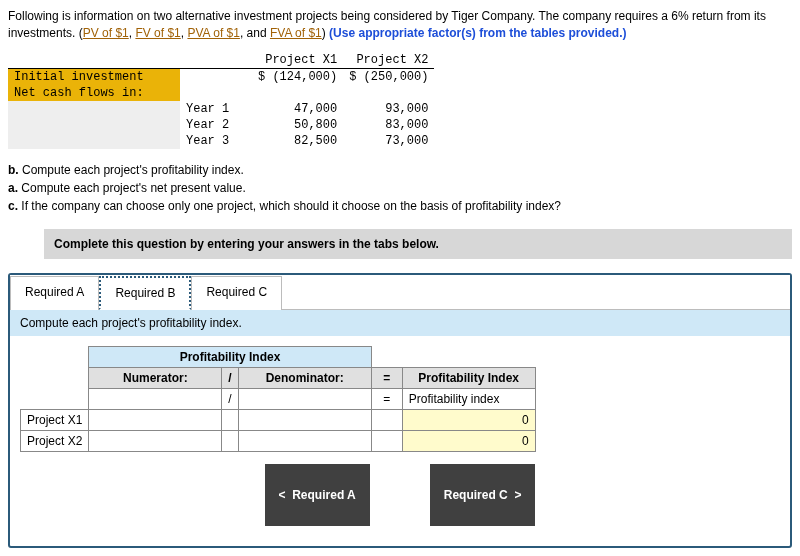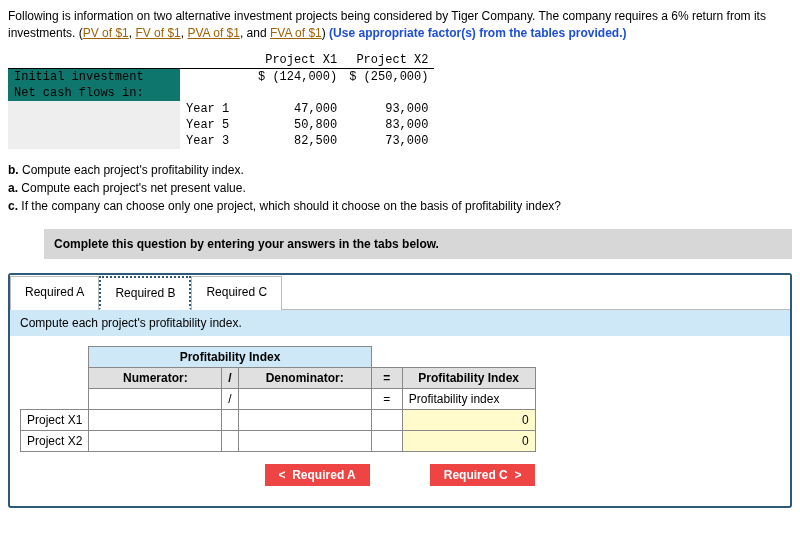--- a/index.html
+++ b/index.html
@@ -19,21 +19,21 @@
   .red-bold { color: #1d4ed8; font-weight: bold; }
 
   .data-table {
     border-collapse: collapse;
     font-family: "Courier New", monospace;
     font-size: 12px;
     margin-bottom: 12px;
   }
   .data-table td { padding: 1px 6px; }
   .data-table .hdr td { border-bottom: 1px solid #000; }
-  .row-shade td:first-child { background: #0f766e; }
+  .row-shade td:first-child { background: #eab308; }
   .num { text-align: right; }
 
   .questions { margin-bottom: 14px; line-height: 1.5; }
   .questions b { font-weight: bold; }
 
   .complete-bar {
     background: #d7d7d7;
     padding: 8px 10px;
     font-weight: bold;
     margin-bottom: 14px;
@@ -91,23 +91,23 @@
   .pi-table .eqcol { width: 18px; }
   .pi-table .widecol { min-width: 120px; }
 
   .nav-buttons {
     display: flex;
     justify-content: center;
     gap: 60px;
     padding: 12px 0 10px 0;
   }
   .nav-btn {
-    background: #ef4444;
+    background: #404040;
     color: #fff;
-    padding: 4px 14px;
+    padding: 24px 14px;
     font-size: 12px;
     border: none;
     cursor: pointer;
     font-weight: bold;
   }
   .nav-btn .chev { font-weight: bold; }
 </style>
 </head>
 <body>
 
@@ -136,21 +136,21 @@
         <td></td>
   </tr>
   <tr>
     <td style="background:#eee;"></td>
     <td>Year 1</td>
     <td class="num">47,000</td>
     <td class="num">93,000</td>
   </tr>
   <tr>
     <td style="background:#eee;"></td>
-    <td>Year 5</td>
+    <td>Year 2</td>
     <td class="num">50,800</td>
     <td class="num">83,000</td>
   </tr>
   <tr>
     <td style="background:#eee;"></td>
     <td>Year 3</td>
     <td class="num">82,500</td>
     <td class="num">73,000</td>
   </tr>
 </tbody>

